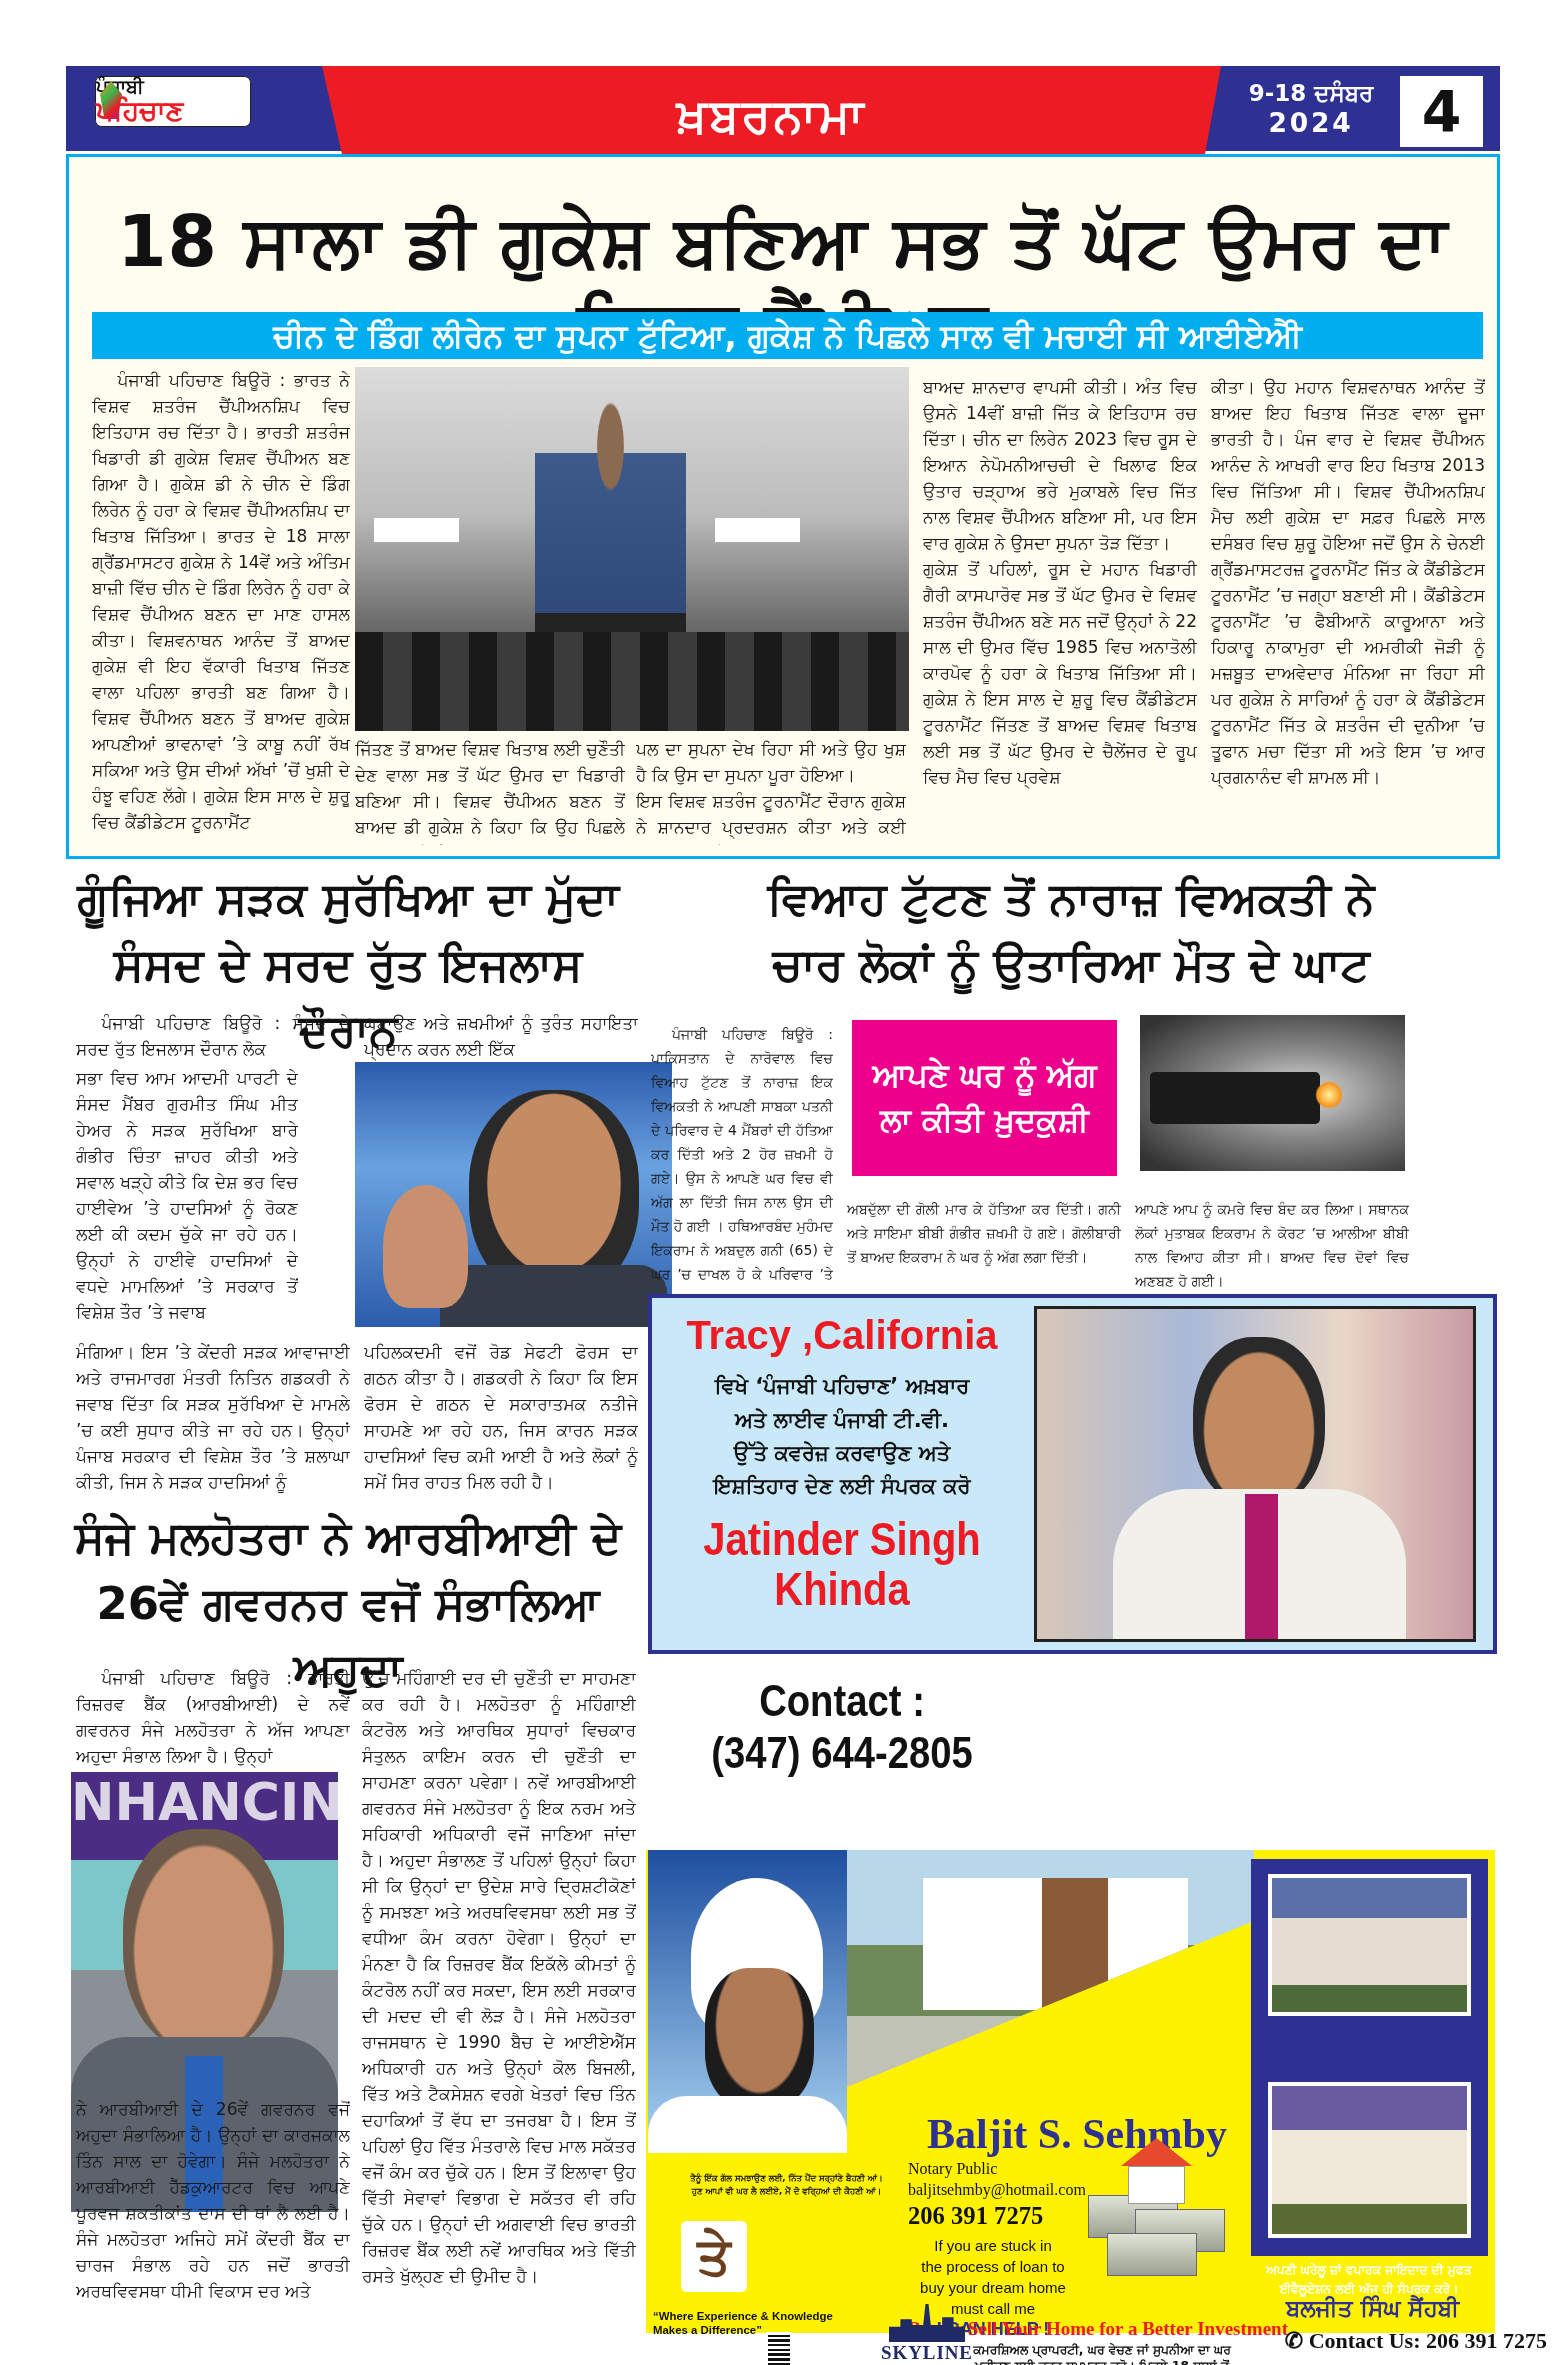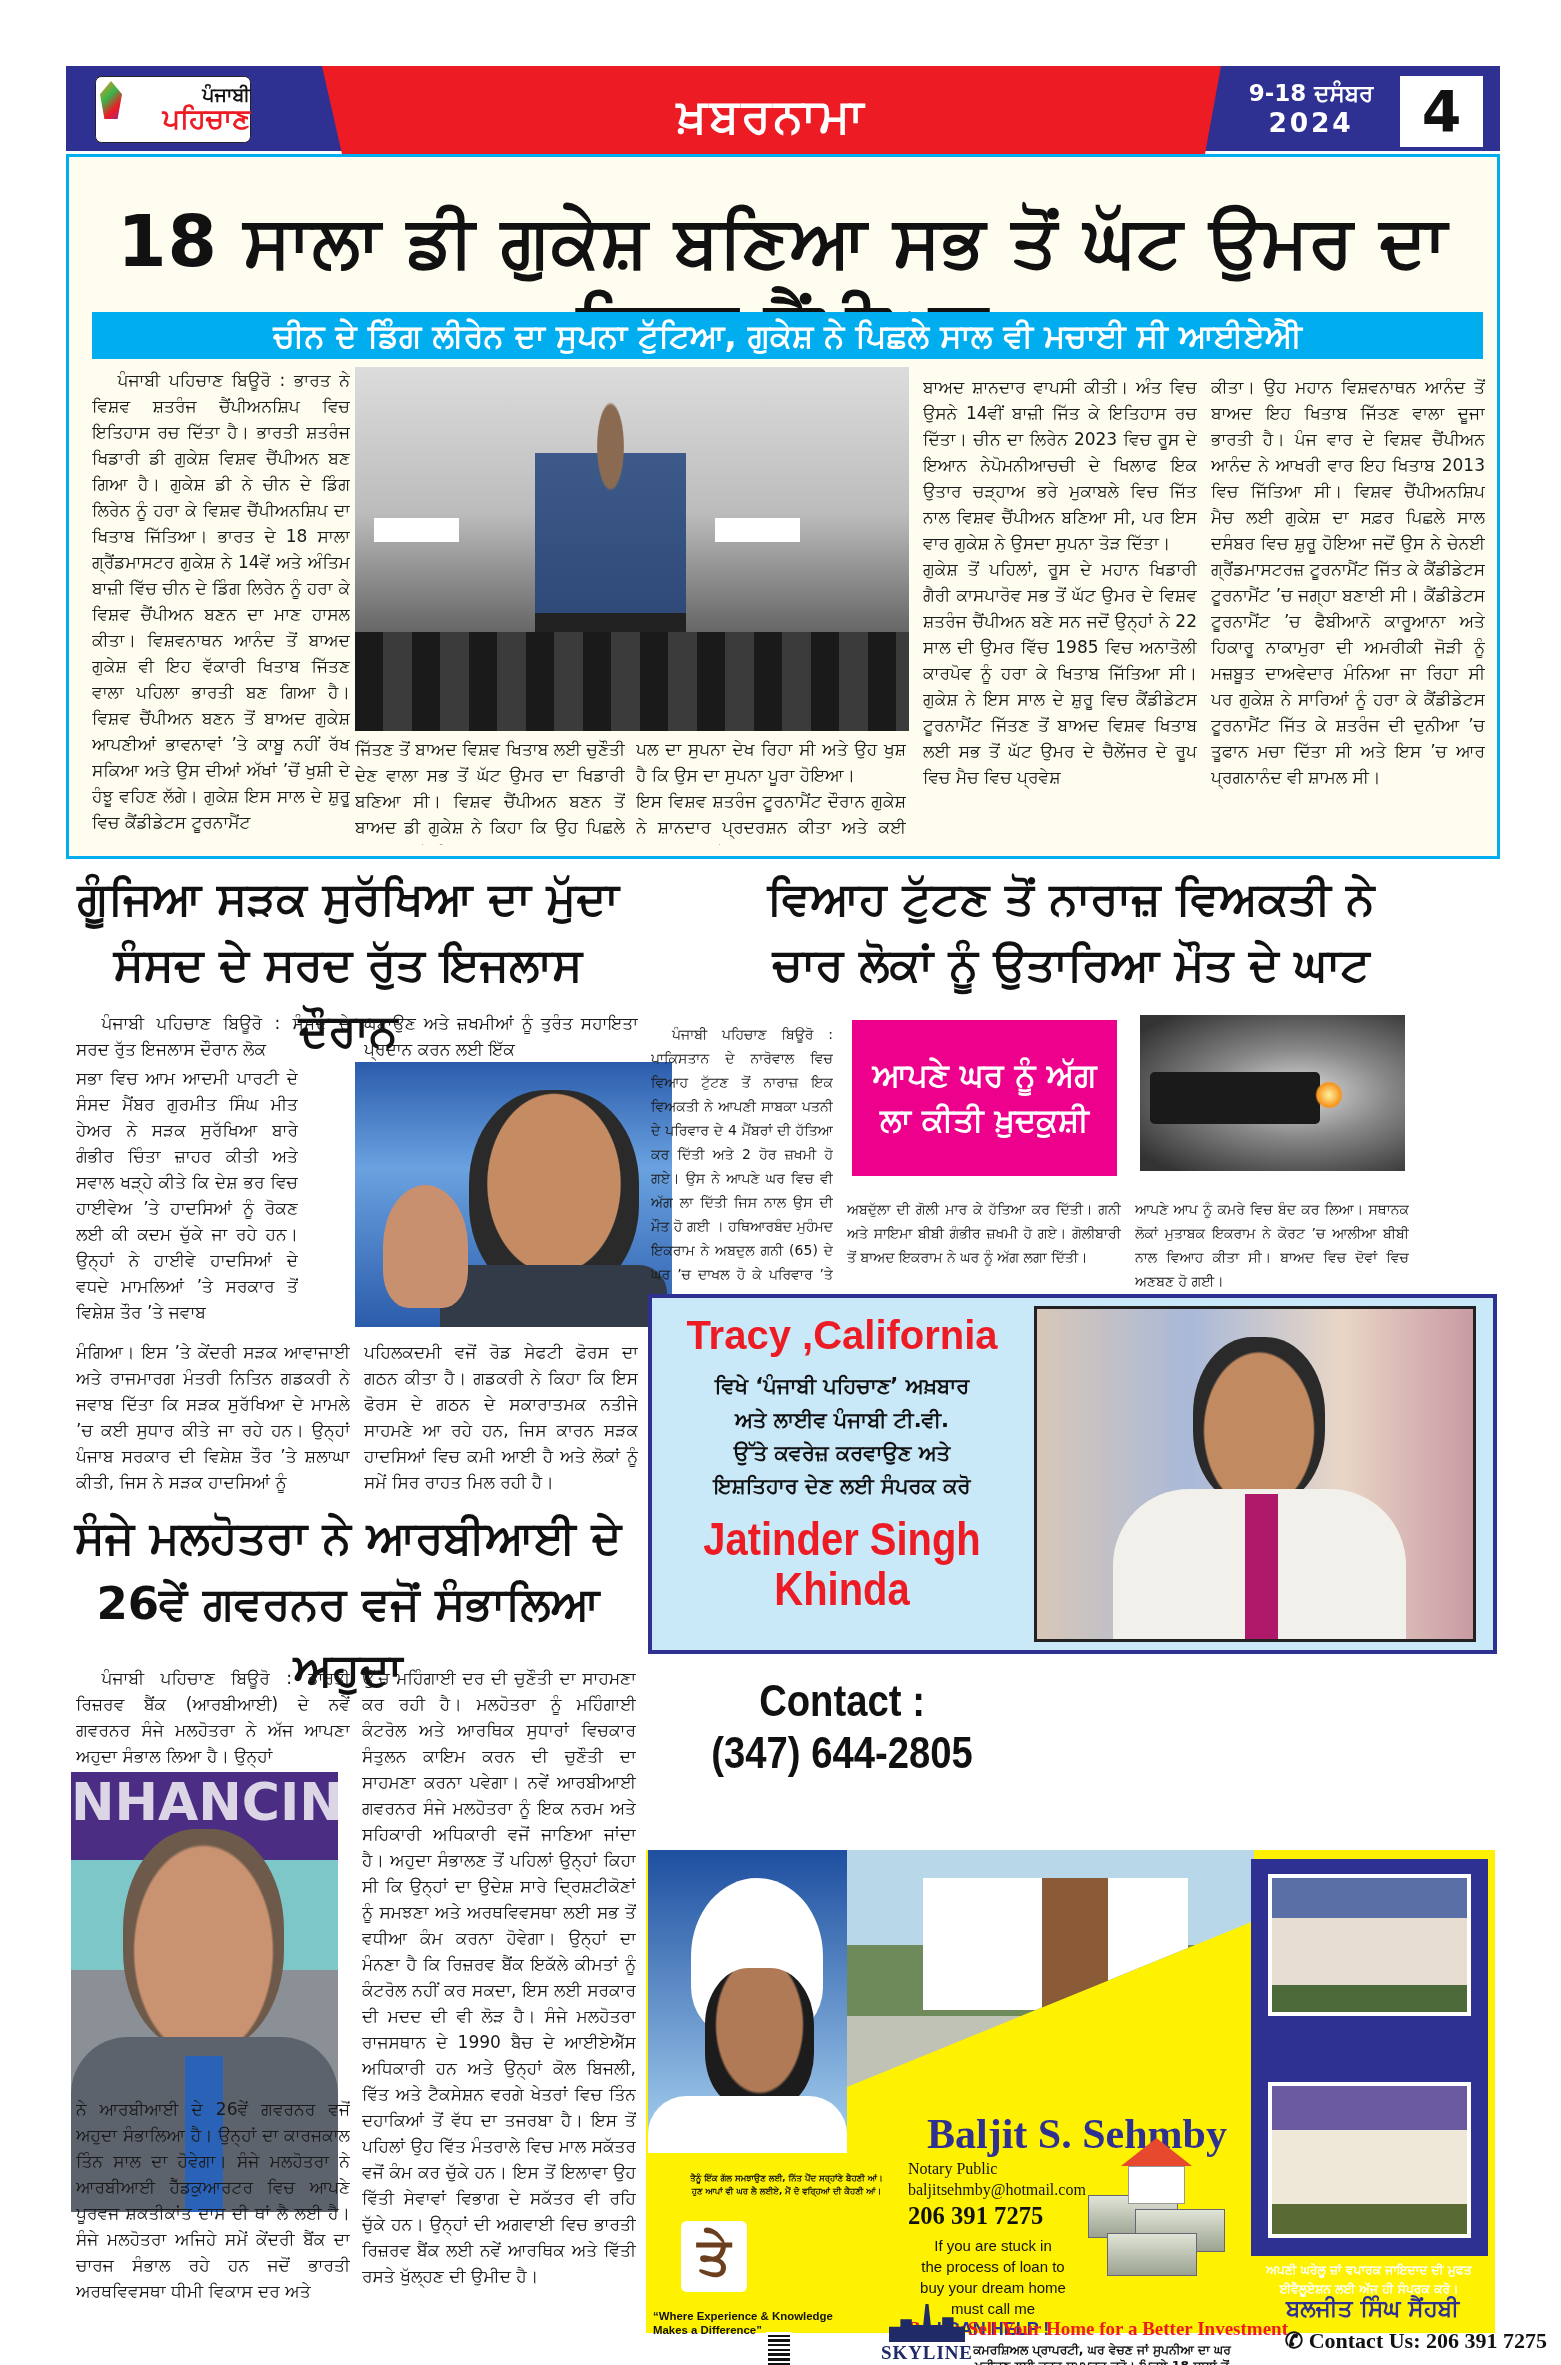--- a/index.html
+++ b/index.html
@@ -1,21 +1,21 @@
 <!DOCTYPE html>
 <html style="font-size:7.6px"><head>
 <meta charset="utf-8">
 <style>
   * { box-sizing: border-box; margin: 0; padding: 0; }
   body { width: 1561px; height: 2413px; background: #ffffff; font-family: "DejaVu Sans", sans-serif; color: #111; position: relative; overflow: hidden; }
   .abs { position: absolute; }
 
   
   .mast { left: 66px; top: 66px; width: 1434px; height: 85px; background: #2e3192; }
-  .logo-box { left: 95px; top: 76px; width: 156px; height: 67px; background: #fff; border-radius: 6.6px; border: 1.4px solid #222; display: flex; flex-direction: column; align-items: flex-end; justify-content: center; }
+  .logo-box { left: 95px; top: 76px; width: 156px; height: 51px; background: #fff; border-radius: 6.6px; border: 1.4px solid #222; display: flex; flex-direction: column; align-items: flex-start; justify-content: center; }
   .logo-top { font-size: 19px; font-weight: bold; color: #111; line-height: 1; }
   .logo-bot { font-size: 27.4px; font-weight: bold; color: #ed1c24; line-height: 1.1; }
   .logo-mark { left: 100px; top: 81px; width: 22px; height: 38px; background: linear-gradient(135deg,#f7941d,#39b54a 40%,#ed1c24 70%,#92278f); clip-path: polygon(50% 0,100% 35%,80% 100%,20% 100%,0 35%); }
   .red-band { left: 322px; top: 66px; width: 899px; height: 99px; background: #ed1c24; clip-path: polygon(0 0,100% 0,98% 100%,2.5% 100%); display: flex; align-items: center; justify-content: center; }
   .red-band span { color: #fff; font-size: 47px; font-weight: bold; letter-spacing: 2.8px; }
   .date-box { left: 1240px; top: 80px; width: 142px; height: 62px; color: #fff; text-align: center; }
   .date-line1 { font-size: 23px; font-weight: bold; }
   .date-line2 { font-size: 26.5px; font-weight: bold; letter-spacing: 2.8px; }
   .page-no { left: 1400px; top: 76px; width: 83px; height: 71px; background: #fff; display: flex; align-items: center; justify-content: center; font-size: 57px; font-weight: bold; }
 

